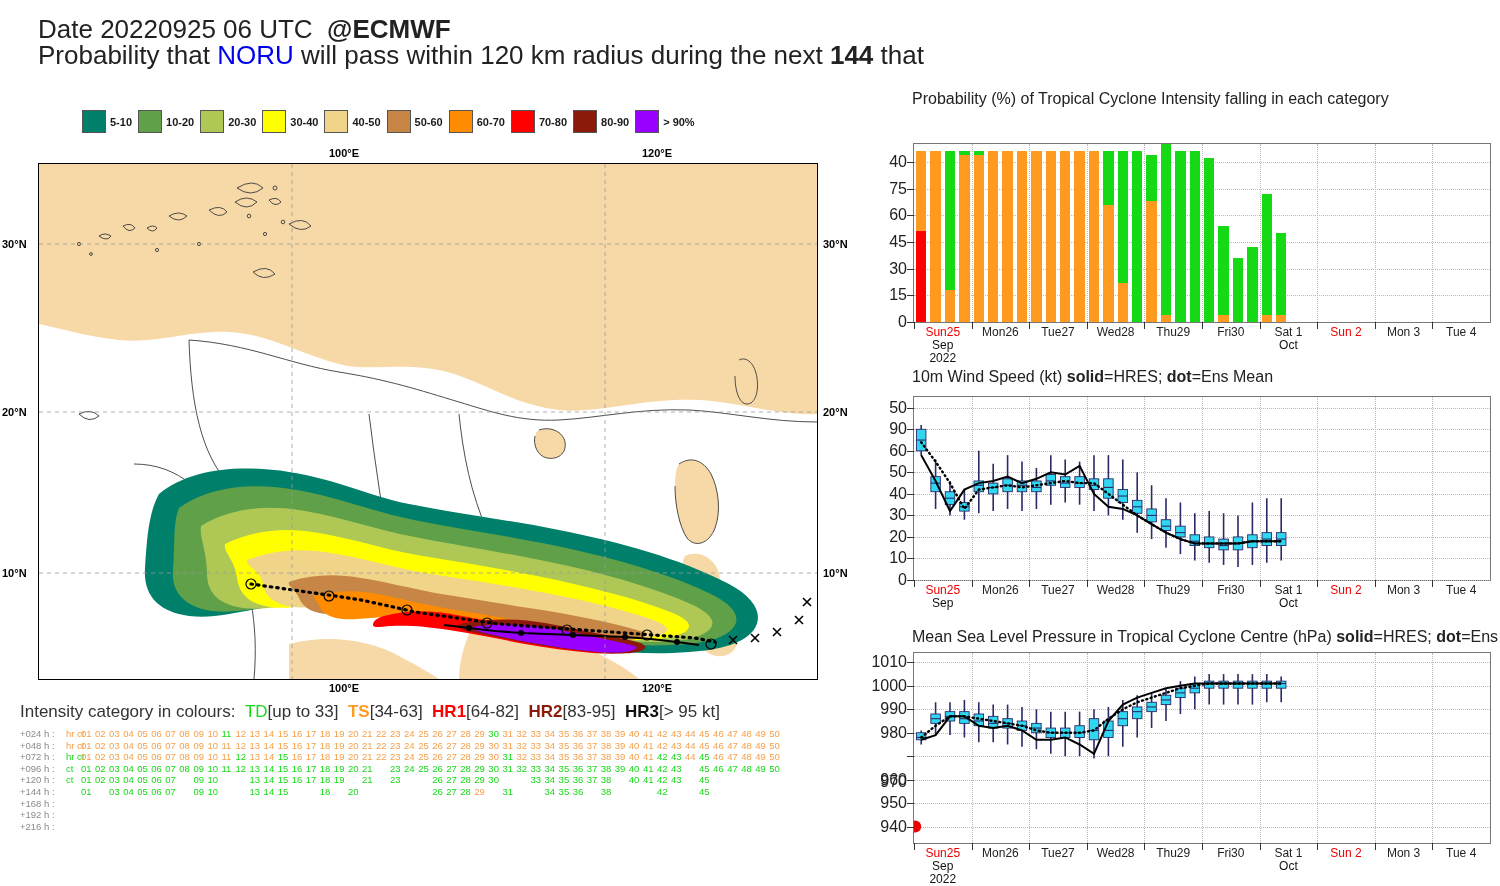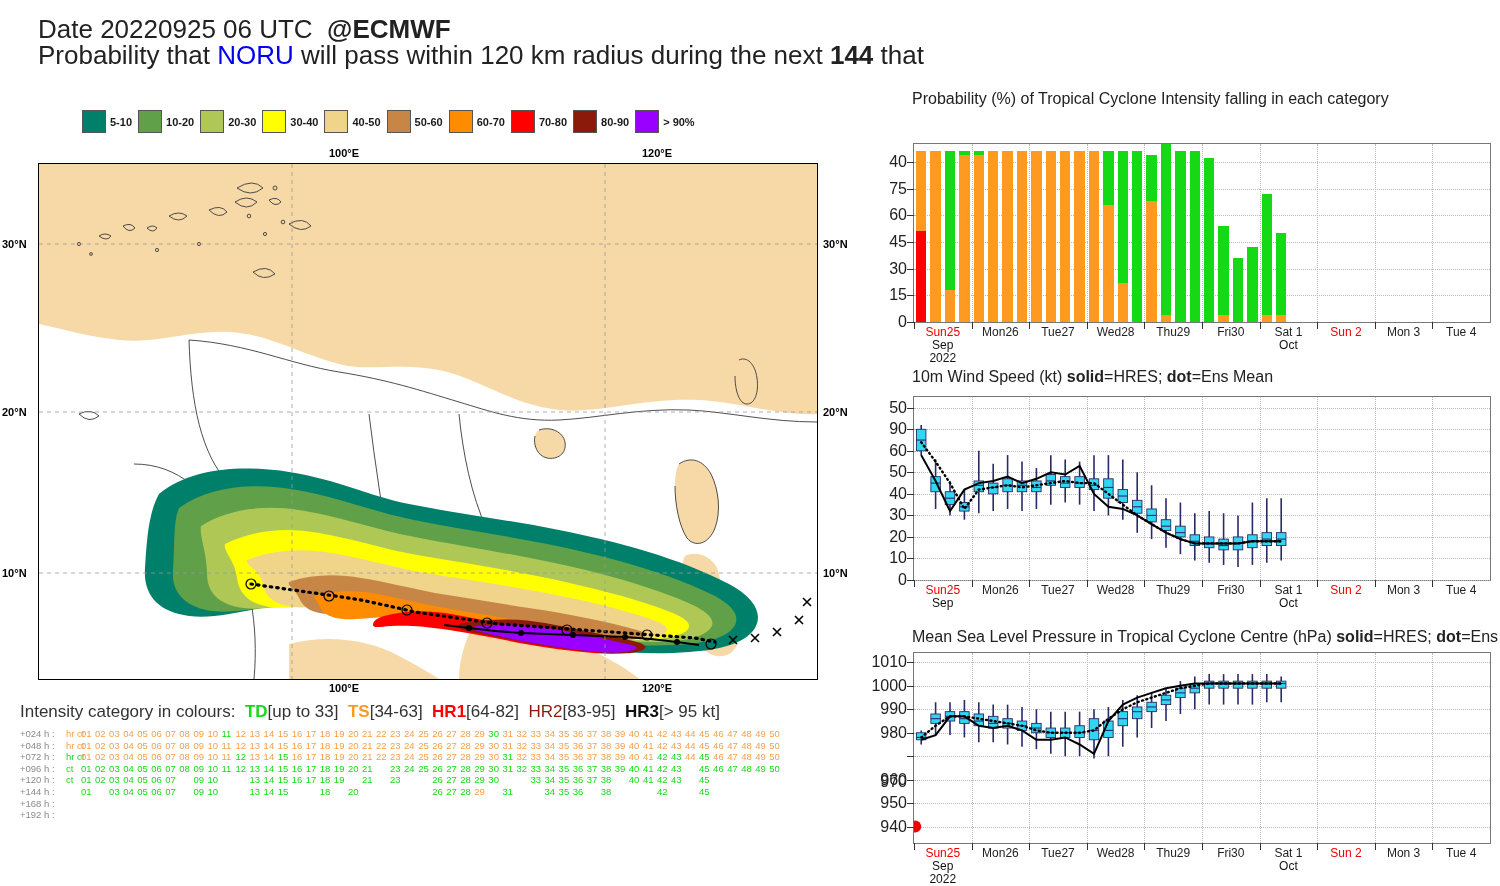--- a/index.html
+++ b/index.html
@@ -23,24 +23,24 @@
   #maparea{left:38px;top:163px;width:780px;height:517px;}
   #mapframe{position:absolute;inset:0;border:1px solid #000;background:#ffffff;overflow:hidden;}
   #mapsvg{position:absolute;left:0;top:0;}
   .lonlab{position:absolute;font-size:11px;font-weight:bold;color:#000;}
   .latlab{position:absolute;font-size:11px;font-weight:bold;color:#000;}
 
   
   #enslist{left:20px;top:700px;width:850px;}
   #enslist .t1{font-size:17px;color:#333;line-height:23px;}
   #enslist .t2{font-size:17px;color:#333;line-height:23px;}
-  .c-td{color:#16d916;font-weight:bold;}
+  .c-td{color:#16d916;font-weight:normal;}
   .c-ts{color:#ff9a21;font-weight:bold;}
   .c-h1{color:#ff0000;font-weight:bold;}
-  .c-h2{color:#8b1a0a;font-weight:normal;}
+  .c-h2{color:#8b1a0a;font-weight:bold;}
   .c-h3{color:#111111;font-weight:bold;}
   #enstable{margin-top:5px;font-family:"Liberation Sans",sans-serif;font-size:9.5px;line-height:11.6px;white-space:nowrap;}
   #enstable .row{height:11.6px;}
   #enstable .hr{color:#8a8a8a;}
   .m{display:inline-block;width:14.05px;text-align:left;}
   .m2{display:inline-block;width:15px;text-align:left;}
   .mTD{color:#16d916;}
   .mTS{color:#f5a04a;}
   .mNO{color:transparent;}
 
@@ -262,20 +262,21 @@
   </div>
   <div id="enstable">
       <div class="row"><span class="hr" style="display:inline-block;width:46px">+024 h :</span><span class="m2 mTS">hr ct</span><span class="m mTS">01</span><span class="m mTS">02</span><span class="m mTS">03</span><span class="m mTS">04</span><span class="m mTS">05</span><span class="m mTS">06</span><span class="m mTS">07</span><span class="m mTS">08</span><span class="m mTS">09</span><span class="m mTS">10</span><span class="m mTD">11</span><span class="m mTS">12</span><span class="m mTS">13</span><span class="m mTS">14</span><span class="m mTS">15</span><span class="m mTS">16</span><span class="m mTS">17</span><span class="m mTS">18</span><span class="m mTS">19</span><span class="m mTS">20</span><span class="m mTS">21</span><span class="m mTS">22</span><span class="m mTS">23</span><span class="m mTS">24</span><span class="m mTS">25</span><span class="m mTS">26</span><span class="m mTS">27</span><span class="m mTS">28</span><span class="m mTS">29</span><span class="m mTD">30</span><span class="m mTS">31</span><span class="m mTS">32</span><span class="m mTS">33</span><span class="m mTS">34</span><span class="m mTS">35</span><span class="m mTS">36</span><span class="m mTS">37</span><span class="m mTS">38</span><span class="m mTS">39</span><span class="m mTS">40</span><span class="m mTS">41</span><span class="m mTS">42</span><span class="m mTS">43</span><span class="m mTS">44</span><span class="m mTS">45</span><span class="m mTS">46</span><span class="m mTS">47</span><span class="m mTS">48</span><span class="m mTS">49</span><span class="m mTS">50</span></div>
       <div class="row"><span class="hr" style="display:inline-block;width:46px">+048 h :</span><span class="m2 mTS">hr ct</span><span class="m mTS">01</span><span class="m mTS">02</span><span class="m mTS">03</span><span class="m mTS">04</span><span class="m mTS">05</span><span class="m mTS">06</span><span class="m mTS">07</span><span class="m mTS">08</span><span class="m mTS">09</span><span class="m mTS">10</span><span class="m mTS">11</span><span class="m mTS">12</span><span class="m mTS">13</span><span class="m mTS">14</span><span class="m mTS">15</span><span class="m mTS">16</span><span class="m mTS">17</span><span class="m mTS">18</span><span class="m mTS">19</span><span class="m mTS">20</span><span class="m mTS">21</span><span class="m mTS">22</span><span class="m mTS">23</span><span class="m mTS">24</span><span class="m mTS">25</span><span class="m mTS">26</span><span class="m mTS">27</span><span class="m mTS">28</span><span class="m mTS">29</span><span class="m mTS">30</span><span class="m mTS">31</span><span class="m mTS">32</span><span class="m mTS">33</span><span class="m mTS">34</span><span class="m mTS">35</span><span class="m mTS">36</span><span class="m mTS">37</span><span class="m mTS">38</span><span class="m mTS">39</span><span class="m mTS">40</span><span class="m mTS">41</span><span class="m mTS">42</span><span class="m mTS">43</span><span class="m mTS">44</span><span class="m mTS">45</span><span class="m mTS">46</span><span class="m mTS">47</span><span class="m mTS">48</span><span class="m mTS">49</span><span class="m mTS">50</span></div>
       <div class="row"><span class="hr" style="display:inline-block;width:46px">+072 h :</span><span class="m2 mTD">hr ct</span><span class="m mTS">01</span><span class="m mTS">02</span><span class="m mTS">03</span><span class="m mTS">04</span><span class="m mTS">05</span><span class="m mTS">06</span><span class="m mTS">07</span><span class="m mTS">08</span><span class="m mTS">09</span><span class="m mTS">10</span><span class="m mTS">11</span><span class="m mTD">12</span><span class="m mTS">13</span><span class="m mTS">14</span><span class="m mTD">15</span><span class="m mTS">16</span><span class="m mTS">17</span><span class="m mTS">18</span><span class="m mTS">19</span><span class="m mTS">20</span><span class="m mTS">21</span><span class="m mTS">22</span><span class="m mTS">23</span><span class="m mTS">24</span><span class="m mTS">25</span><span class="m mTS">26</span><span class="m mTS">27</span><span class="m mTS">28</span><span class="m mTS">29</span><span class="m mTS">30</span><span class="m mTD">31</span><span class="m mTS">32</span><span class="m mTS">33</span><span class="m mTS">34</span><span class="m mTS">35</span><span class="m mTS">36</span><span class="m mTS">37</span><span class="m mTS">38</span><span class="m mTS">39</span><span class="m mTS">40</span><span class="m mTS">41</span><span class="m mTD">42</span><span class="m mTD">43</span><span class="m mTS">44</span><span class="m mTD">45</span><span class="m mTS">46</span><span class="m mTS">47</span><span class="m mTS">48</span><span class="m mTS">49</span><span class="m mTS">50</span></div>
       <div class="row"><span class="hr" style="display:inline-block;width:46px">+096 h :</span><span class="m2 mTD">ct</span><span class="m mTD">01</span><span class="m mTD">02</span><span class="m mTD">03</span><span class="m mTD">04</span><span class="m mTD">05</span><span class="m mTD">06</span><span class="m mTD">07</span><span class="m mTD">08</span><span class="m mTD">09</span><span class="m mTD">10</span><span class="m mTD">11</span><span class="m mTD">12</span><span class="m mTD">13</span><span class="m mTD">14</span><span class="m mTD">15</span><span class="m mTD">16</span><span class="m mTD">17</span><span class="m mTD">18</span><span class="m mTD">19</span><span class="m mTD">20</span><span class="m mTD">21</span><span class="m mNO">&nbsp;</span><span class="m mTD">23</span><span class="m mTD">24</span><span class="m mTD">25</span><span class="m mTD">26</span><span class="m mTD">27</span><span class="m mTD">28</span><span class="m mTD">29</span><span class="m mTD">30</span><span class="m mTD">31</span><span class="m mTD">32</span><span class="m mTD">33</span><span class="m mTD">34</span><span class="m mTD">35</span><span class="m mTD">36</span><span class="m mTD">37</span><span class="m mTD">38</span><span class="m mTD">39</span><span class="m mTD">40</span><span class="m mTD">41</span><span class="m mTD">42</span><span class="m mTD">43</span><span class="m mNO">&nbsp;</span><span class="m mTD">45</span><span class="m mTD">46</span><span class="m mTD">47</span><span class="m mTD">48</span><span class="m mTD">49</span><span class="m mTD">50</span></div>
       <div class="row"><span class="hr" style="display:inline-block;width:46px">+120 h :</span><span class="m2 mTD">ct</span><span class="m mTD">01</span><span class="m mTD">02</span><span class="m mTD">03</span><span class="m mTD">04</span><span class="m mTD">05</span><span class="m mTD">06</span><span class="m mTD">07</span><span class="m mNO">&nbsp;</span><span class="m mTD">09</span><span class="m mTD">10</span><span class="m mNO">&nbsp;</span><span class="m mNO">&nbsp;</span><span class="m mTD">13</span><span class="m mTD">14</span><span class="m mTD">15</span><span class="m mTD">16</span><span class="m mTD">17</span><span class="m mTD">18</span><span class="m mTD">19</span><span class="m mNO">&nbsp;</span><span class="m mTD">21</span><span class="m mNO">&nbsp;</span><span class="m mTD">23</span><span class="m mNO">&nbsp;</span><span class="m mNO">&nbsp;</span><span class="m mTD">26</span><span class="m mTD">27</span><span class="m mTD">28</span><span class="m mTD">29</span><span class="m mTD">30</span><span class="m mNO">&nbsp;</span><span class="m mNO">&nbsp;</span><span class="m mTD">33</span><span class="m mTD">34</span><span class="m mTD">35</span><span class="m mTD">36</span><span class="m mTD">37</span><span class="m mTD">38</span><span class="m mNO">&nbsp;</span><span class="m mTD">40</span><span class="m mTD">41</span><span class="m mTD">42</span><span class="m mTD">43</span><span class="m mNO">&nbsp;</span><span class="m mTD">45</span><span class="m mNO">&nbsp;</span><span class="m mNO">&nbsp;</span><span class="m mNO">&nbsp;</span><span class="m mNO">&nbsp;</span><span class="m mNO">&nbsp;</span></div>
       <div class="row"><span class="hr" style="display:inline-block;width:46px">+144 h :</span><span class="m2 mTD"></span><span class="m mTD">01</span><span class="m mNO">&nbsp;</span><span class="m mTD">03</span><span class="m mTD">04</span><span class="m mTD">05</span><span class="m mTD">06</span><span class="m mTD">07</span><span class="m mNO">&nbsp;</span><span class="m mTD">09</span><span class="m mTD">10</span><span class="m mNO">&nbsp;</span><span class="m mNO">&nbsp;</span><span class="m mTD">13</span><span class="m mTD">14</span><span class="m mTD">15</span><span class="m mNO">&nbsp;</span><span class="m mNO">&nbsp;</span><span class="m mTD">18</span><span class="m mNO">&nbsp;</span><span class="m mTD">20</span><span class="m mNO">&nbsp;</span><span class="m mNO">&nbsp;</span><span class="m mNO">&nbsp;</span><span class="m mNO">&nbsp;</span><span class="m mNO">&nbsp;</span><span class="m mTD">26</span><span class="m mTD">27</span><span class="m mTD">28</span><span class="m mTS">29</span><span class="m mNO">&nbsp;</span><span class="m mTD">31</span><span class="m mNO">&nbsp;</span><span class="m mNO">&nbsp;</span><span class="m mTD">34</span><span class="m mTD">35</span><span class="m mTD">36</span><span class="m mNO">&nbsp;</span><span class="m mTD">38</span><span class="m mNO">&nbsp;</span><span class="m mNO">&nbsp;</span><span class="m mNO">&nbsp;</span><span class="m mTD">42</span><span class="m mNO">&nbsp;</span><span class="m mNO">&nbsp;</span><span class="m mTD">45</span><span class="m mNO">&nbsp;</span><span class="m mNO">&nbsp;</span><span class="m mNO">&nbsp;</span><span class="m mNO">&nbsp;</span><span class="m mNO">&nbsp;</span></div>
       <div class="row"><span class="hr" style="display:inline-block;width:46px">+168 h :</span><span class="m2 mTD"></span></div>
       <div class="row"><span class="hr" style="display:inline-block;width:46px">+192 h :</span><span class="m2 mTD"></span></div>
+      <div class="row"><span class="hr" style="display:inline-block;width:46px">+216 h :</span><span class="m2 mTD"></span></div>
     </div>
 </div>
 
 <div class="panel" style="left:912px;top:90px;width:580px;">
   <div class="chtitle">Probability (%) of Tropical Cyclone Intensity falling in each category</div>
   <div class="chtitle" id="intensity-legend" style="margin-top:2px;"></div>
 </div>
 <div class="chart" id="c1" style="left:913px;top:143px;width:578px;height:180px;">
     <div class="ytick" style="top: 178px;">0</div>
     <div class="ytickmark" style="top: 178px;"></div>

